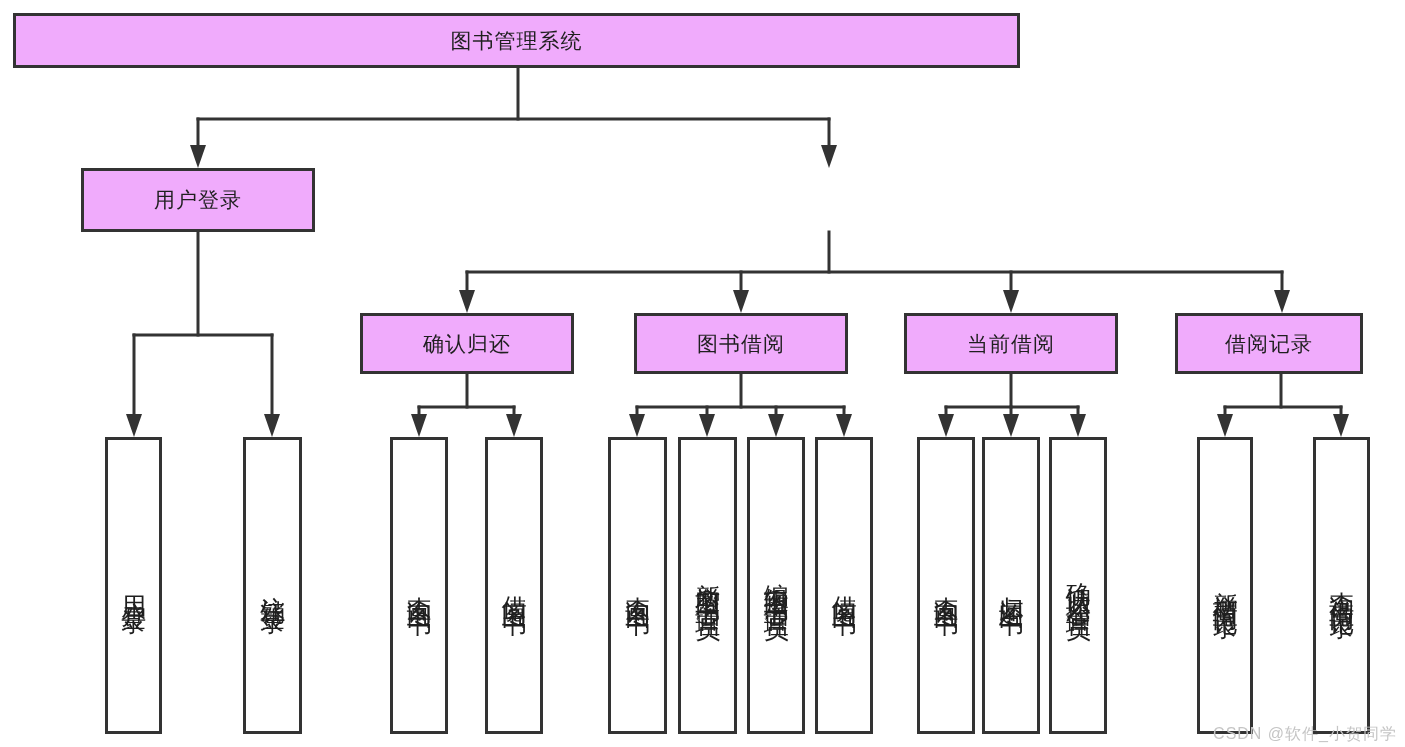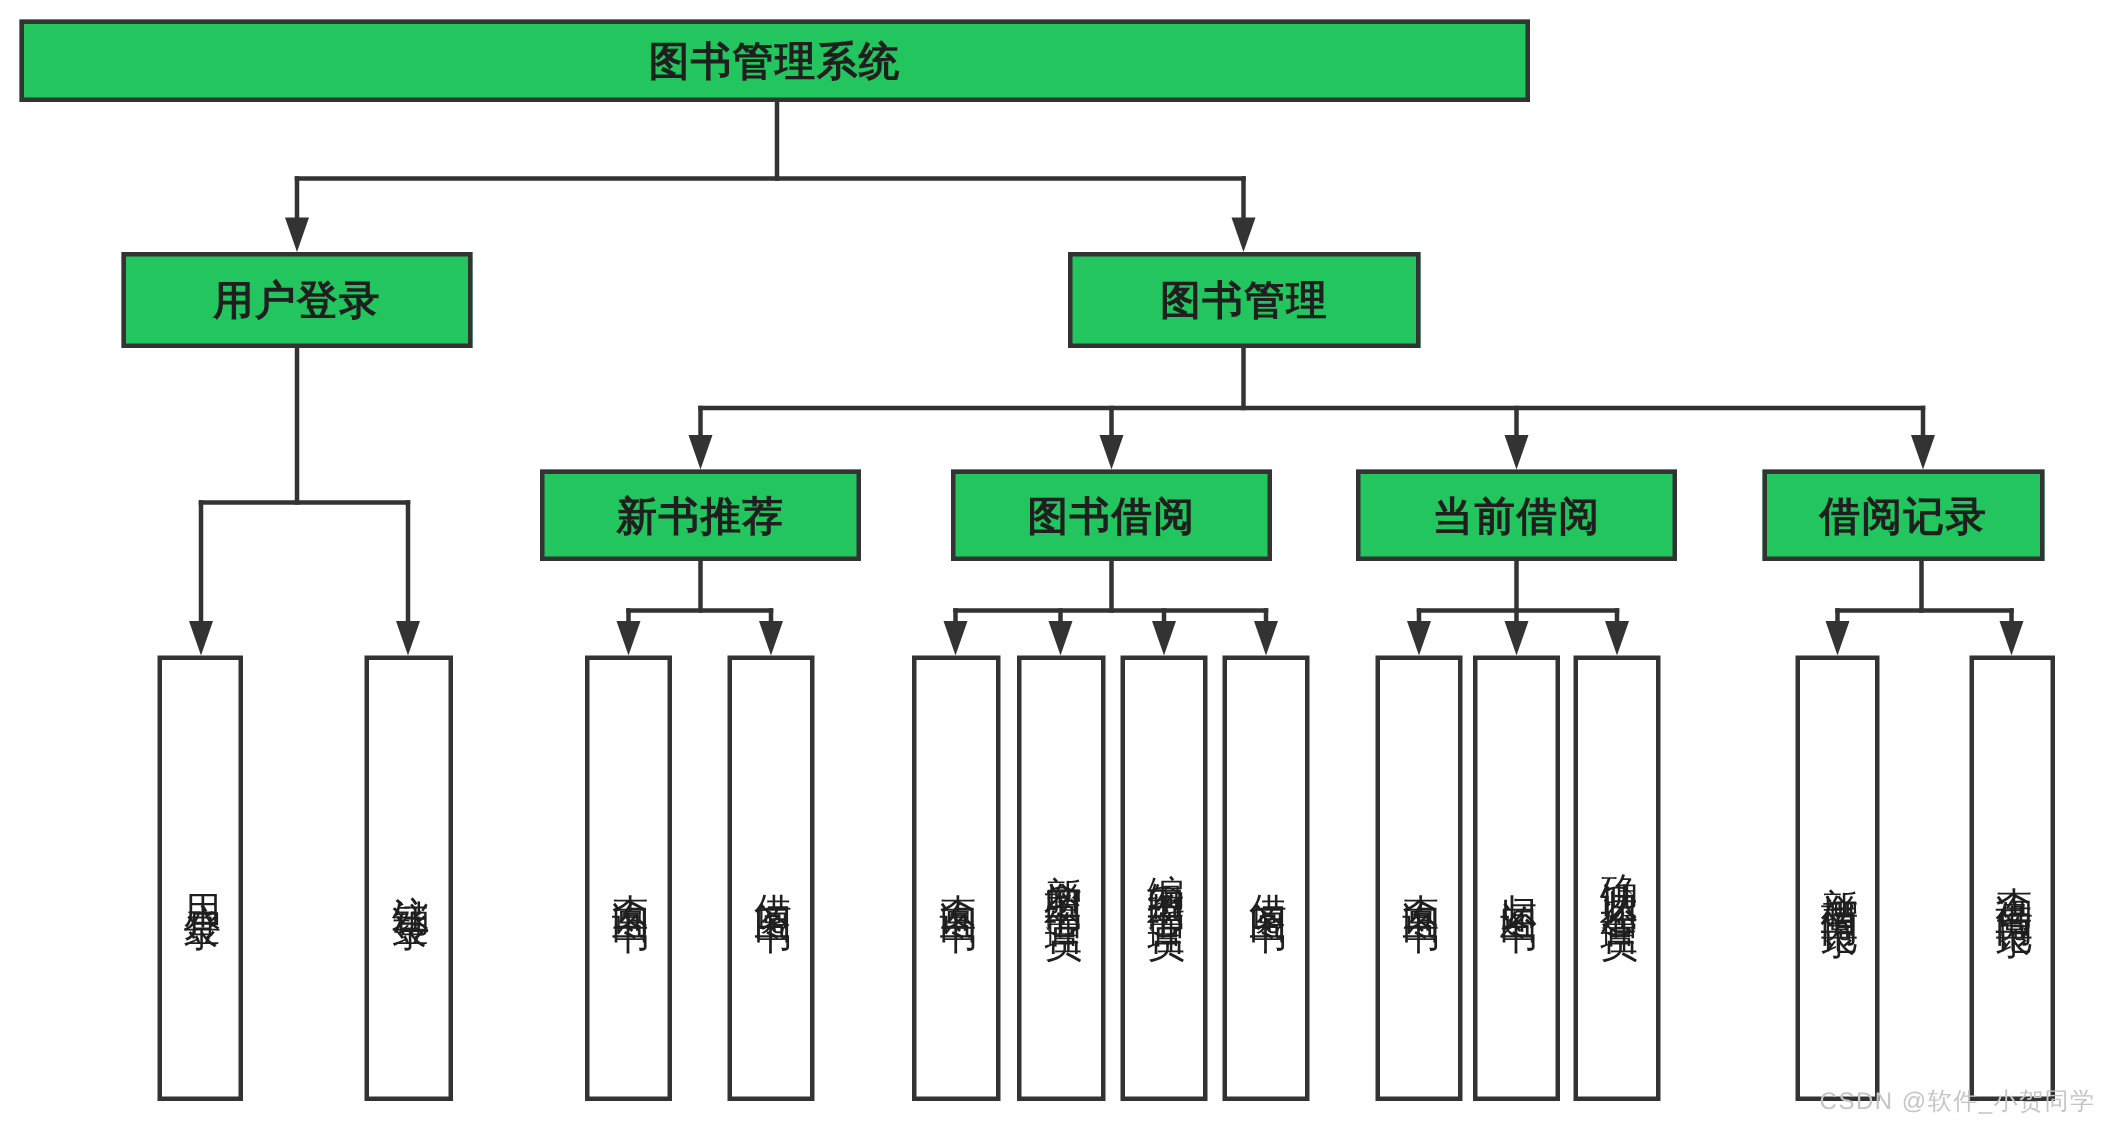--- a/index.html
+++ b/index.html
@@ -19,29 +19,28 @@
     position: absolute;
     left: 0;
     top: 0;
     width: 1405px;
     height: 747px;
   }
   .hbox {
     position: absolute;
     box-sizing: border-box;
     border: 3px solid var(--box-border, #333333);
-    background: #22c55e;
+    background: #f0abfc;
     display: flex;
     align-items: center;
     justify-content: center;
-    font-size: 27px;
+    font-size: 21px;
     color: var(--text, #1f1f1f);
     letter-spacing: 1px;
     white-space: nowrap;
-    font-weight: bold;
   }
   .vbox {
     position: absolute;
     box-sizing: border-box;
     border: 3px solid var(--box-border, #333333);
     background: #ffffff;
     display: flex;
     align-items: center;
     justify-content: center;
     top: 437px;
@@ -121,23 +120,22 @@
       <line x1="1225" y1="407" x2="1341" y2="407" stroke="#333333" stroke-width="3" stroke-linecap="square"></line>
       <line x1="1225" y1="407" x2="1225" y2="423" stroke="#333333" stroke-width="3" stroke-linecap="square"></line>
       <polygon points="1217,414 1233,414 1225,437" fill="#333333"></polygon>
       <line x1="1341" y1="407" x2="1341" y2="423" stroke="#333333" stroke-width="3" stroke-linecap="square"></line>
       <polygon points="1333,414 1349,414 1341,437" fill="#333333"></polygon>
     </svg>
 
   <div class="hbox" style="left:13px; top:13px; width:1007px; height:55px">图书管理系统</div>
 
   <div class="hbox" style="left:81px; top:168px; width:234px; height:64px">用户登录</div>
-  <div class="hbox" style="left:712px; top:168px; width:235px; height:64px">图书管理</div>
 
-  <div class="hbox" style="left:360px; top:313px; width:214px; height:61px">新书推荐</div>
+  <div class="hbox" style="left:360px; top:313px; width:214px; height:61px">确认归还</div>
   <div class="hbox" style="left:904px; top:313px; width:214px; height:61px">当前借阅</div>
   <div class="hbox" style="left:634px; top:313px; width:214px; height:61px">图书借阅</div>
   <div class="hbox" style="left:1175px; top:313px; width:188px; height:61px">借阅记录</div>
 
   <div class="vbox" style="left:105px; width:57px">
     <span class="vlabel">用户登录</span>
   </div>
   <div class="vbox" style="left:243px; width:59px">
     <span class="vlabel">注销登录</span>
   </div>

